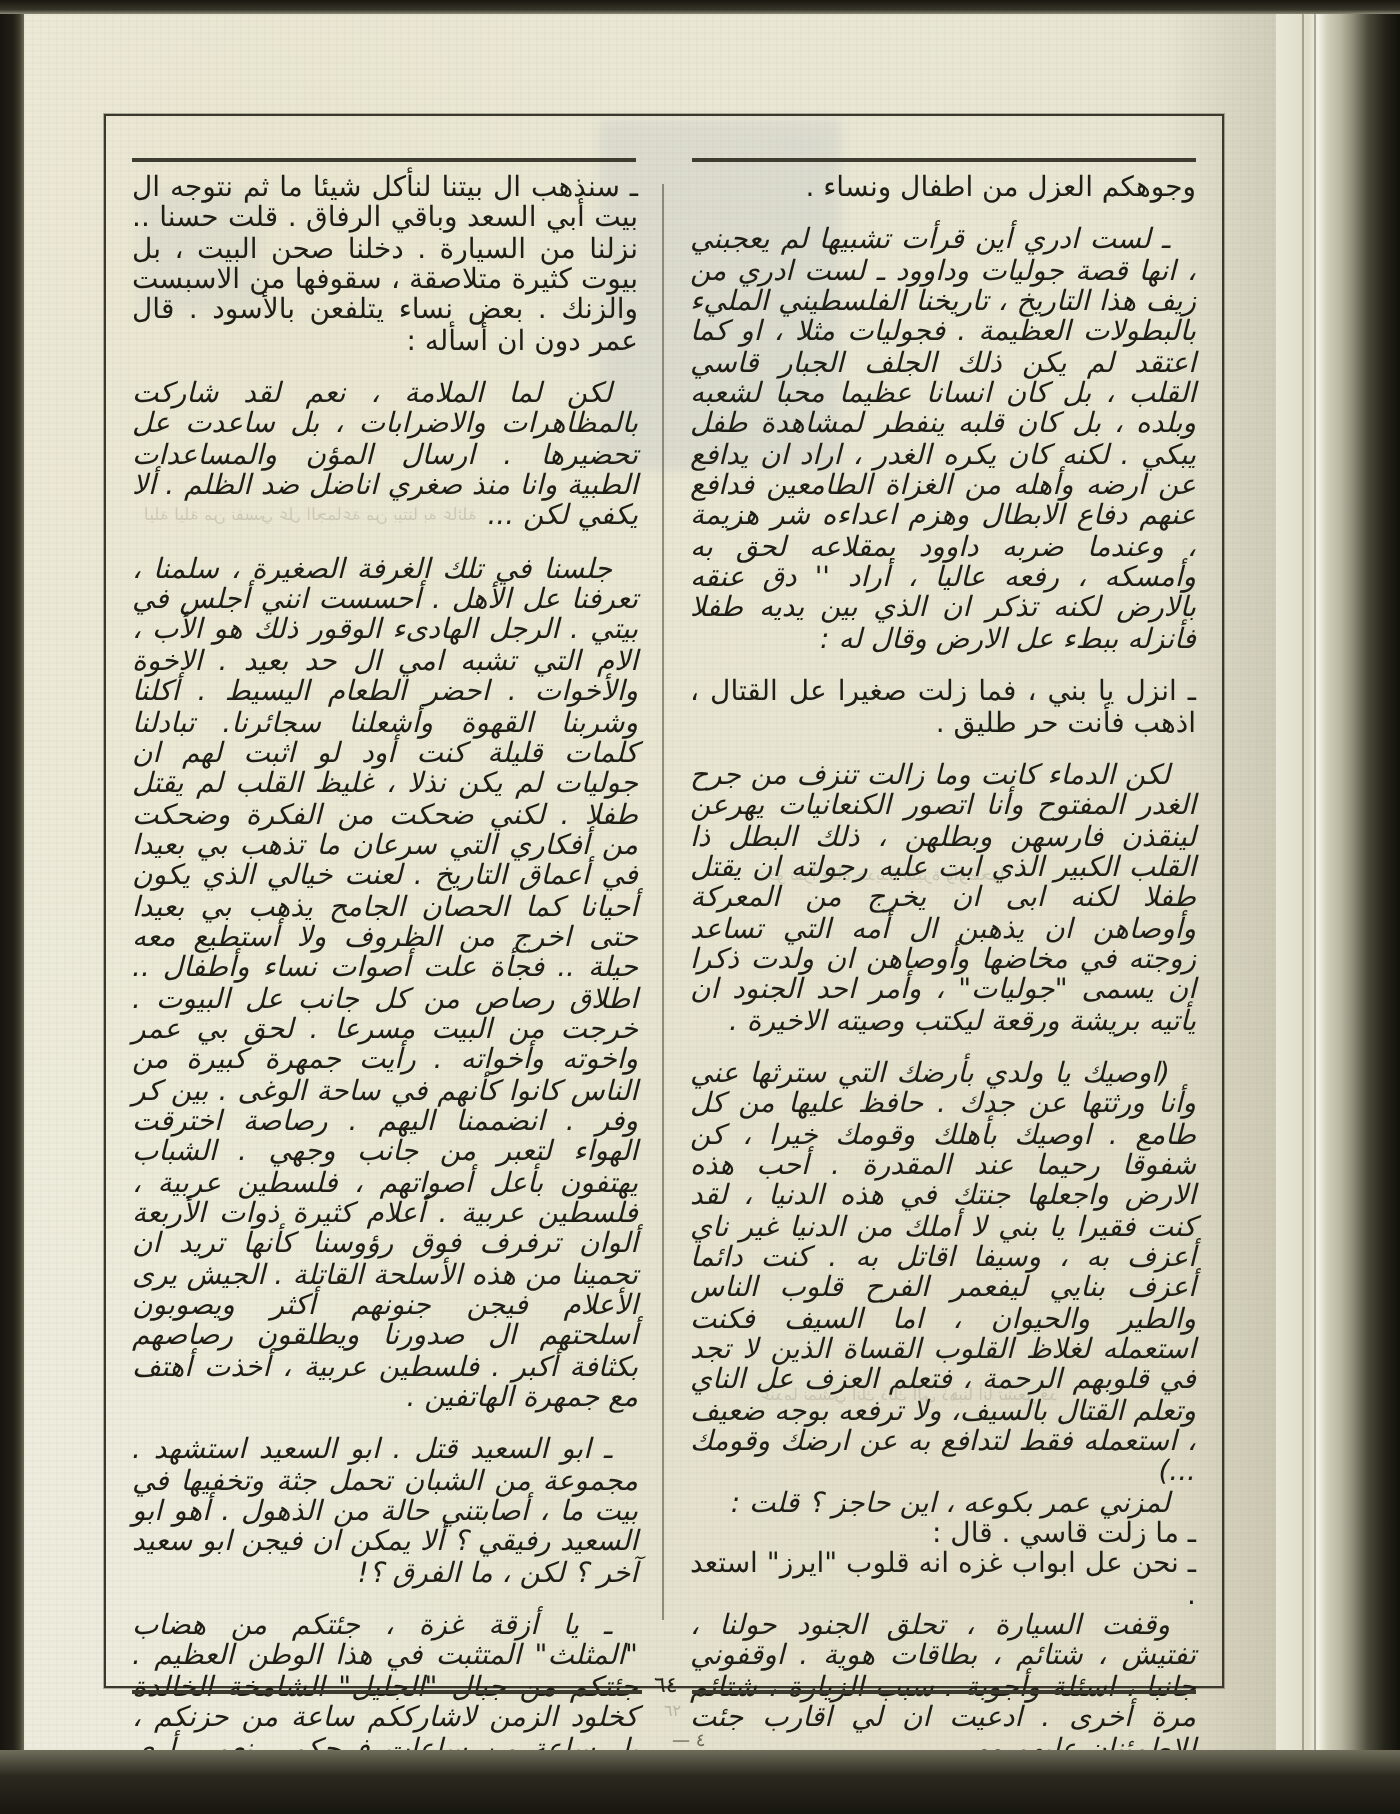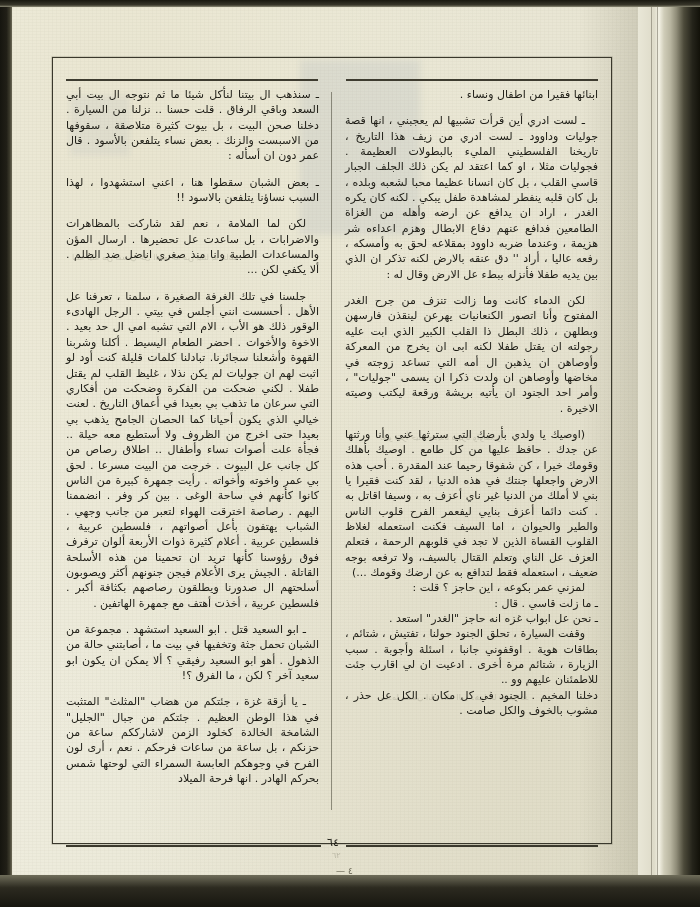--- a/index.html
+++ b/index.html
@@ -102,38 +102,38 @@
   .cols{
     position:absolute;left:52px;top:57px;width:560px;height:787px;
     z-index:6;box-sizing:border-box;
     padding:30px 12px 8px 12px;
     display:flex;flex-direction:row;gap:0;
   }
   .col{
     width:50%;
     box-sizing:border-box;
     font-family:"DejaVu Sans","Liberation Sans",sans-serif;
-    font-size:11px;
+    font-size:14px;
     line-height:15.35px;
     color:#1e1d16;
     text-align:justify;
     text-justify:inter-word;
     direction:rtl;
     -webkit-font-smoothing:none;
   }
   .col.right{padding-right:2px;padding-left:13px;}
   .col.left{padding-left:2px;padding-right:13px;}
   .colrule{
     position:absolute;top:34px;height:720px;width:1px;
     background:rgba(70,67,52,.55);
     left:50%;
     z-index:6;
   }
   .col p{margin:0 0 0 0;}
-  .col p.ind{text-indent:13px;}
+  .col p.ind{text-indent:13px;font-style:italic;}
   .col p.gap{margin-top:11px;}
 
   
   .folio{
     position:absolute;z-index:7;
     font-size:11px;color:#23221a;letter-spacing:.5px;
     font-family:"DejaVu Sans","Liberation Sans",sans-serif;
   }
   .folio-rule{
     position:absolute;z-index:7;height:1.5px;background:#3b392d;
@@ -172,37 +172,37 @@
 
   <div class="colrule" style="left:331px;top:92px;height:718px;"></div>
 
   <div class="frame"></div>
   <div class="toprule" style="left:66px;width:252px;top:79px;"></div>
   <div class="toprule" style="left:346px;width:252px;top:79px;"></div>
 
   <div class="cols">
 
     <div class="col right">
-      <p>ابنائها فقيرا من اطفال ونساء .</p>
+      <p>وجوهكم العزل من اطفال ونساء .</p>
       <p class="ind gap">ـ لست ادري أين قرأت تشبيها لم يعجبني ، انها قصة جوليات وداوود ـ لست ادري من زيف هذا التاريخ ، تاريخنا الفلسطيني المليء بالبطولات العظيمة . فجوليات مثلا ، او كما اعتقد لم يكن ذلك الجلف الجبار قاسي القلب ، بل كان انسانا عظيما محبا لشعبه وبلده ، بل كان قلبه ينفطر لمشاهدة طفل يبكي . لكنه كان يكره الغدر ، اراد ان يدافع عن ارضه وأهله من الغزاة الطامعين فدافع عنهم دفاع الابطال وهزم اعداءه شر هزيمة ، وعندما ضربه داوود بمقلاعه لحق به وأمسكه ، رفعه عاليا ، أراد '' دق عنقه بالارض لكنه تذكر ان الذي بين يديه طفلا فأنزله ببطء عل الارض وقال له :</p>
+      <p class="gap">ـ انزل يا بني ، فما زلت صغيرا عل القتال ، اذهب فأنت حر طليق .</p>
       <p class="ind gap">لكن الدماء كانت وما زالت تنزف من جرح الغدر المفتوح وأنا اتصور الكنعانيات يهرعن لينقذن فارسهن وبطلهن ، ذلك البطل ذا القلب الكبير الذي ابت عليه رجولته ان يقتل طفلا لكنه ابى ان يخرج من المعركة وأوصاهن ان يذهبن ال أمه التي تساعد زوجته في مخاضها وأوصاهن ان ولدت ذكرا ان يسمى "جوليات" ، وأمر احد الجنود ان يأتيه بريشة ورقعة ليكتب وصيته الاخيرة .</p>
       <p class="ind gap">(اوصيك يا ولدي بأرضك التي سترثها عني وأنا ورثتها عن جدك . حافظ عليها من كل طامع . اوصيك بأهلك وقومك خيرا ، كن شفوقا رحيما عند المقدرة . أحب هذه الارض واجعلها جنتك في هذه الدنيا ، لقد كنت فقيرا يا بني لا أملك من الدنيا غير ناي أعزف به ، وسيفا اقاتل به . كنت دائما أعزف بنايي ليفعمر الفرح قلوب الناس والطير والحيوان ، اما السيف فكنت استعمله لغلاظ القلوب القساة الذين لا تجد في قلوبهم الرحمة ، فتعلم العزف عل الناي وتعلم القتال بالسيف، ولا ترفعه بوجه ضعيف ، استعمله فقط لتدافع به عن ارضك وقومك ...)</p>
       <p class="ind">لمزني عمر بكوعه ، اين حاجز ؟ قلت :</p>
       <p>ـ ما زلت قاسي . قال :</p>
-      <p>ـ نحن عل ابواب غزه انه حاجز "الغدر" استعد .</p>
+      <p>ـ نحن عل ابواب غزه انه قلوب "ايرز" استعد .</p>
       <p class="ind">وقفت السيارة ، تحلق الجنود حولنا ، تفتيش ، شتائم ، بطاقات هوية . اوقفوني جانبا ، اسئلة وأجوبة . سبب الزيارة ، شتائم مرة أخرى . ادعيت ان لي اقارب جئت للاطمئنان عليهم وو ..</p>
       <p>دخلنا المخيم . الجنود في كل مكان . الكل عل حذر ، مشوب بالخوف والكل صامت .</p>
     </div>
 
     <div class="col left">
       <p>ـ سنذهب ال بيتنا لنأكل شيئا ما ثم نتوجه ال بيت أبي السعد وباقي الرفاق . قلت حسنا .. نزلنا من السيارة . دخلنا صحن البيت ، بل بيوت كثيرة متلاصقة ، سقوفها من الاسبست والزنك . بعض نساء يتلفعن بالأسود . قال عمر دون ان أسأله :</p>
-      <p class="gap">ـ بعض الشبان سقطوا هنا ، اعني استشهدوا ، لهذا السبب نساؤنا يتلفعن بالاسود !!</p>
       <p class="ind gap">لكن لما الملامة ، نعم لقد شاركت بالمظاهرات والاضرابات ، بل ساعدت عل تحضيرها . ارسال المؤن والمساعدات الطبية وانا منذ صغري اناضل ضد الظلم . ألا يكفي لكن ...</p>
       <p class="ind gap">جلسنا في تلك الغرفة الصغيرة ، سلمنا ، تعرفنا عل الأهل . أحسست انني أجلس في بيتي . الرجل الهادىء الوقور ذلك هو الأب ، الام التي تشبه امي ال حد بعيد . الاخوة والأخوات . احضر الطعام اليسيط . أكلنا وشربنا القهوة وأشعلنا سجائرنا. تبادلنا كلمات قليلة كنت أود لو اثبت لهم ان جوليات لم يكن نذلا ، غليظ القلب لم يقتل طفلا . لكني ضحكت من الفكرة وضحكت من أفكاري التي سرعان ما تذهب بي بعيدا في أعماق التاريخ . لعنت خيالي الذي يكون أحيانا كما الحصان الجامح يذهب بي بعيدا حتى اخرج من الظروف ولا أستطيع معه حيلة .. فجأة علت أصوات نساء وأطفال .. اطلاق رصاص من كل جانب عل البيوت . خرجت من البيت مسرعا . لحق بي عمر واخوته وأخواته . رأيت جمهرة كبيرة من الناس كانوا كأنهم في ساحة الوغى . بين كر وفر . انضممنا اليهم . رصاصة اخترقت الهواء لتعبر من جانب وجهي . الشباب يهتفون بأعل أصواتهم ، فلسطين عربية ، فلسطين عربية . أعلام كثيرة ذوات الأربعة ألوان ترفرف فوق رؤوسنا كأنها تريد ان تحمينا من هذه الأسلحة القاتلة . الجيش يرى الأعلام فيجن جنونهم أكثر ويصوبون أسلحتهم ال صدورنا ويطلقون رصاصهم بكثافة أكبر . فلسطين عربية ، أخذت أهتف مع جمهرة الهاتفين .</p>
-      <p class="ind gap">ـ ابو السعيد قتل . ابو السعيد استشهد . مجموعة من الشبان تحمل جثة وتخفيها في بيت ما ، أصابتني حالة من الذهول . أهو ابو السعيد رفيقي ؟ ألا يمكن ان يكون ابو سعيد آخر ؟ لكن ، ما الفرق ؟!</p>
+      <p class="ind gap">ـ ابو السعيد قتل . ابو السعيد استشهد . مجموعة من الشبان تحمل جثة وتخفيها في بيت ما ، أصابتني حالة من الذهول . أهو ابو السعيد رفيقي ؟ ألا يمكن ان فيجن ابو سعيد آخر ؟ لكن ، ما الفرق ؟!</p>
       <p class="ind gap">ـ يا أزقة غزة ، جئتكم من هضاب "المثلث" المتثبت في هذا الوطن العظيم . جئتكم من جبال "الجليل" الشامخة الخالدة كخلود الزمن لاشارككم ساعة من حزنكم ، بل ساعة من ساعات فرحكم . نعم ، أرى لون الفرح في وجوهكم العابسة السمراء التي لوحتها شمس بحركم الهادر . انها فرحة الميلاد</p>
     </div>
   </div>
 
   <div class="folio-rule" style="left:66px;width:255px;top:845px;"></div>
   <div class="folio-rule" style="left:346px;width:252px;top:845px;"></div>
   <div class="folio" style="left:327px;top:836px;">٦٤</div>
   <div class="footmark" style="left:336px;top:866px;">٤ —</div>
   <div class="footmark" style="left:332px;top:851px;opacity:.35;font-size:8px;">٦٢</div>
 

